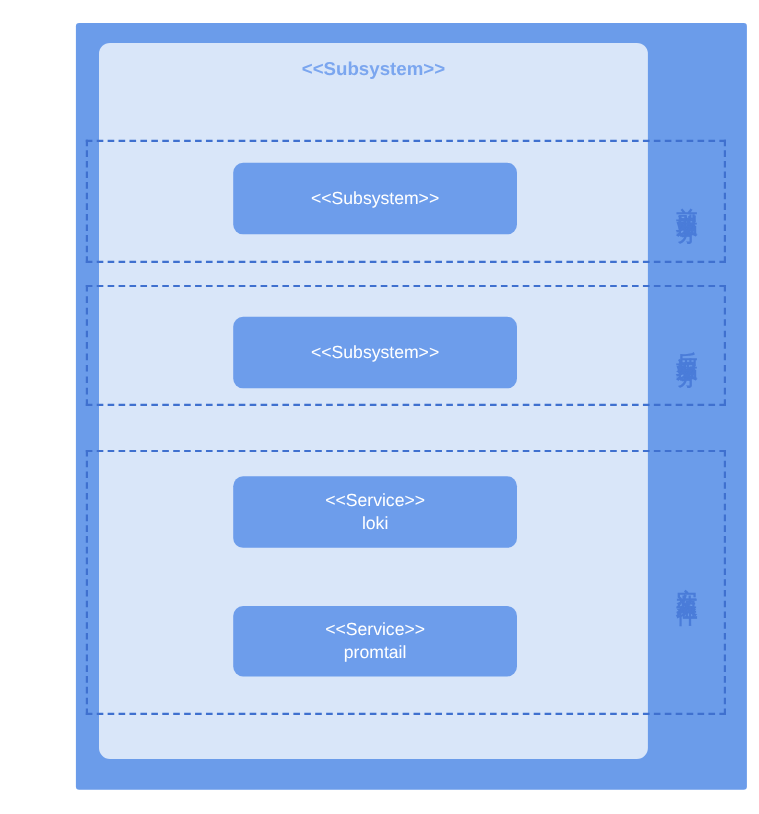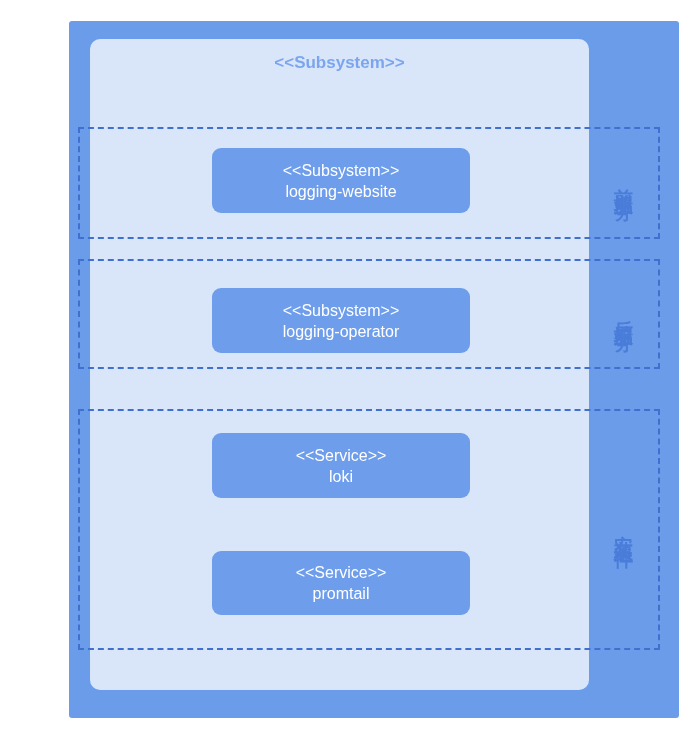--- a/index.html
+++ b/index.html
@@ -112,26 +112,24 @@
   <div class="section section-backend">
     <div class="section-label">后端服务</div>
   </div>
 
   <div class="section section-install">
     <div class="section-label">安装组件</div>
   </div>
 
   <div class="node node-website">
     <div>&lt;&lt;Subsystem&gt;&gt;</div>
-    <div>logging-website</div>
   </div>
 
   <div class="node node-operator">
     <div>&lt;&lt;Subsystem&gt;&gt;</div>
-    <div>logging-operator</div>
   </div>
 
   <div class="node node-loki">
     <div>&lt;&lt;Service&gt;&gt;</div>
     <div>loki</div>
   </div>
 
   <div class="node node-promtail">
     <div>&lt;&lt;Service&gt;&gt;</div>
     <div>promtail</div>

